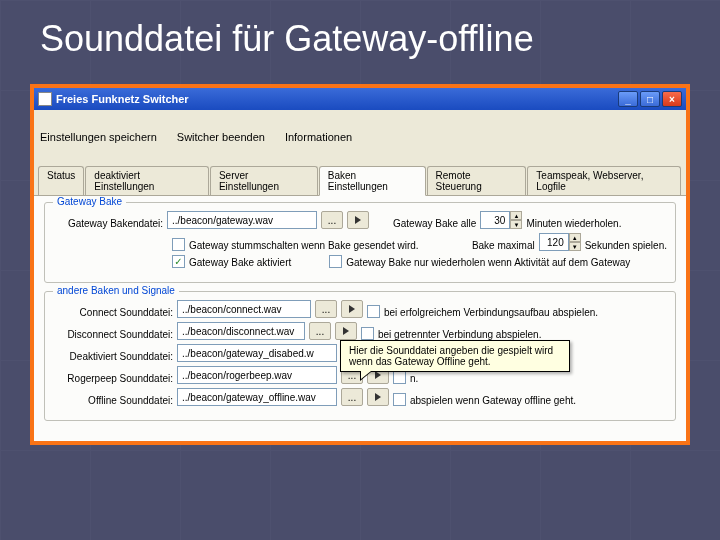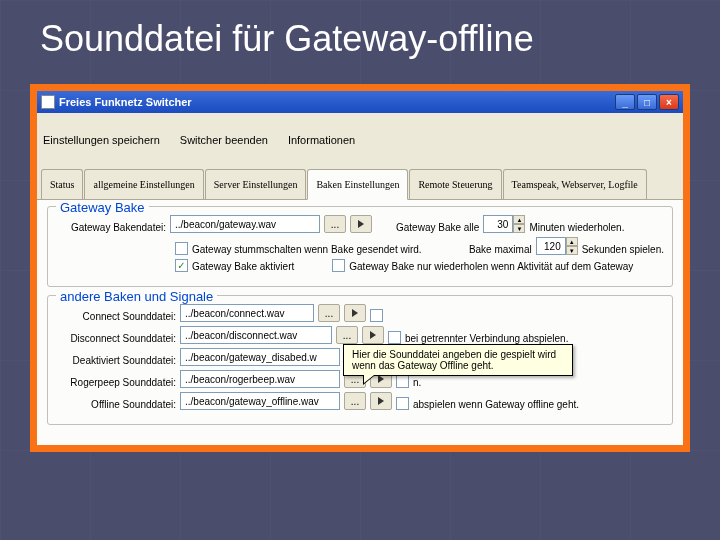--- a/index.html
+++ b/index.html
@@ -26,21 +26,21 @@
   font-size: 36px;
   font-family: Arial, sans-serif;
   color: #fff;
   font-weight: normal;
 }
 .window {
   position: absolute;
   top: 84px; left: 30px;
   width: 660px;
   background: #fff;
-  border: 7px solid #f97316;
+  border: 4px solid #f97316;
 }
 .titlebar {
   background: linear-gradient(#3a6bd8, #1a4bc0);
   color: #fff;
   height: 22px;
   display: flex;
   align-items: center;
   padding: 0 4px;
   font-size: 11px;
   font-weight: bold;
@@ -71,29 +71,28 @@
   font-size: 11px;
 }
 .tab-row {
   background: #ece9d8;
   padding: 2px 4px 0 4px;
   display: flex;
   gap: 0;
   border-bottom: 1px solid #aca899;
 }
 .tab {
-  padding: 9px 8px;
+  padding: 3px 8px;
   border: 1px solid #aca899;
   border-bottom: none;
   background: #ece9d8;
   border-radius: 3px 3px 0 0;
   font-size: 10px;
   margin-right: 1px;
   position: relative;
-  font-family: Liberation Serif, serif;
 }
 .tab.active {
   background: #fcfcfa;
   border-bottom: 1px solid #fcfcfa;
   margin-bottom: -1px;
   font-weight: normal;
 }
 .panel {
   background: #fcfcfa;
   padding: 6px 10px 12px 10px;
@@ -104,21 +103,21 @@
   padding: 8px 8px 10px 8px;
   margin-bottom: 8px;
   position: relative;
 }
 .groupbox-title {
   position: absolute;
   top: -7px; left: 8px;
   background: #fcfcfa;
   padding: 0 4px;
   color: #0046d5;
-  font-size: 13px;
+  font-size: 10px;
 }
 .row { display: flex; align-items: flex-end; gap: 4px; margin-bottom: 4px; flex-wrap: nowrap;}
 .label { font-size: 10px; white-space: nowrap;}
 .input {
   border: 1px solid #7f9db9;
   background: #fff;
   padding: 2px 4px;
   font-size: 10px;
   height: 18px;
 }
@@ -206,21 +205,21 @@
   </div>
 
   <div class="menubar">
     <span>Einstellungen speichern</span>
     <span>Switcher beenden</span>
     <span>Informationen</span>
   </div>
 
   <div class="tab-row">
     <div class="tab">Status</div>
-    <div class="tab">allgemeine Einstellungen</div>
+    <div class="tab">deaktiviert Einstellungen</div>
     <div class="tab">Server Einstellungen</div>
     <div class="tab active">Baken Einstellungen</div>
     <div class="tab">Remote Steuerung</div>
     <div class="tab">Teamspeak, Webserver, Logfile</div>
   </div>
 
   <div class="panel">
     <div class="groupbox">
       <div class="groupbox-title">Gateway Bake</div>
       <div class="row">
@@ -267,24 +266,25 @@
     <div class="groupbox" style="position:relative">
       <div class="groupbox-title">andere Baken und Signale</div>
 
       <div id="other-rows">
           <div class="row">
             <span class="label" style="width:120px;text-align:right">Connect Sounddatei:</span>
             <input class="input" style="width: 134px;" value="../beacon/connect.wav">
             <div class="btn-small">...</div>
             <div class="btn-small play-icon"></div>
             <span class="checkbox"></span>
+            <span class="label">bei erfolgreichem Verbindungsaufbau abspielen.</span>
           </div>
           <div class="row">
             <span class="label" style="width:120px;text-align:right">Disconnect Sounddatei:</span>
-            <input class="input" style="width: 152px;" value="../beacon/disconnect.wav">
+            <input class="input" style="width: 128px;" value="../beacon/disconnect.wav">
             <div class="btn-small">...</div>
             <div class="btn-small play-icon"></div>
             <span class="checkbox"></span>
             <span class="label">bei getrennter Verbindung abspielen.</span>
           </div>
           <div class="row">
             <span class="label" style="width:120px;text-align:right">Deaktiviert Sounddatei:</span>
             <input class="input" style="width: 160px;" value="../beacon/gateway_disabed.w">
             <div class="btn-small">...</div>
             <div class="btn-small play-icon"></div>

